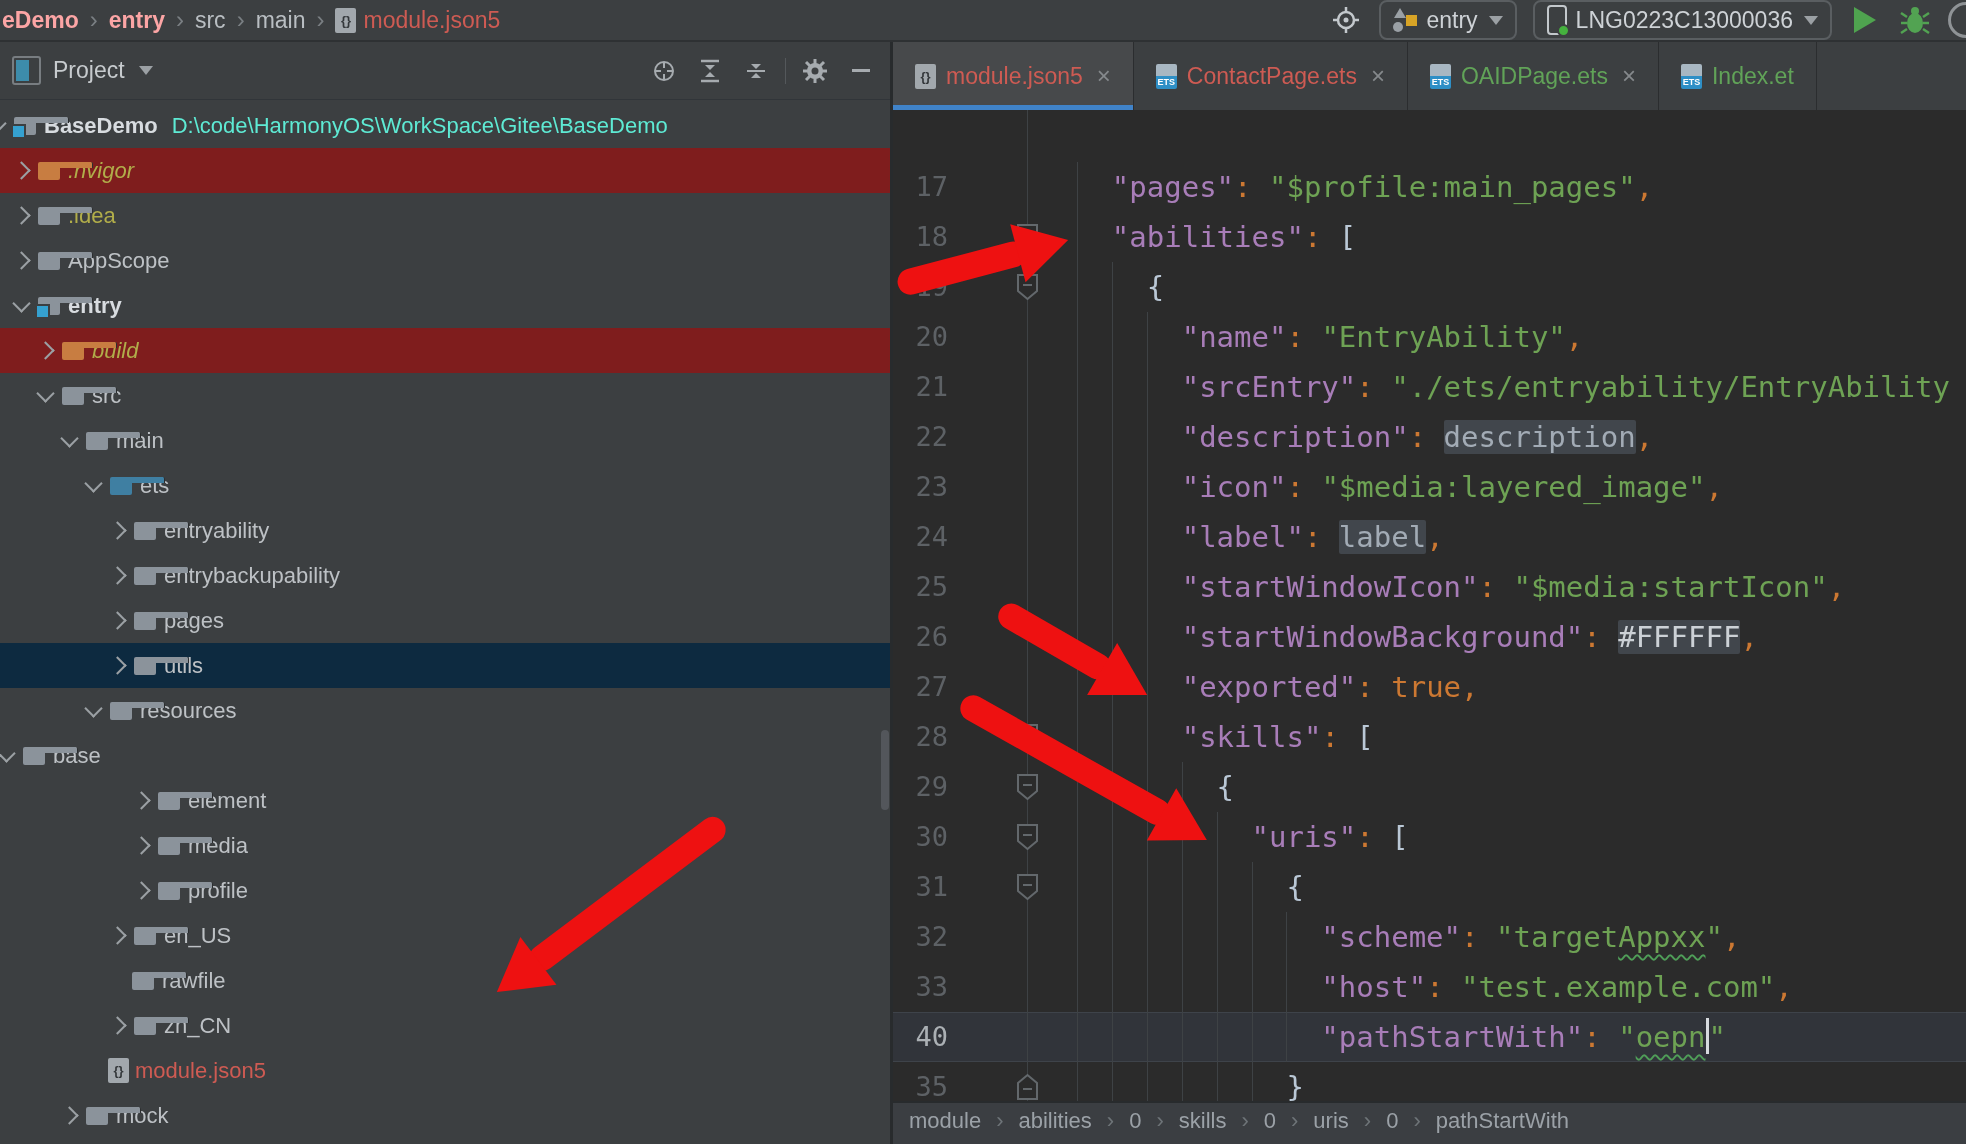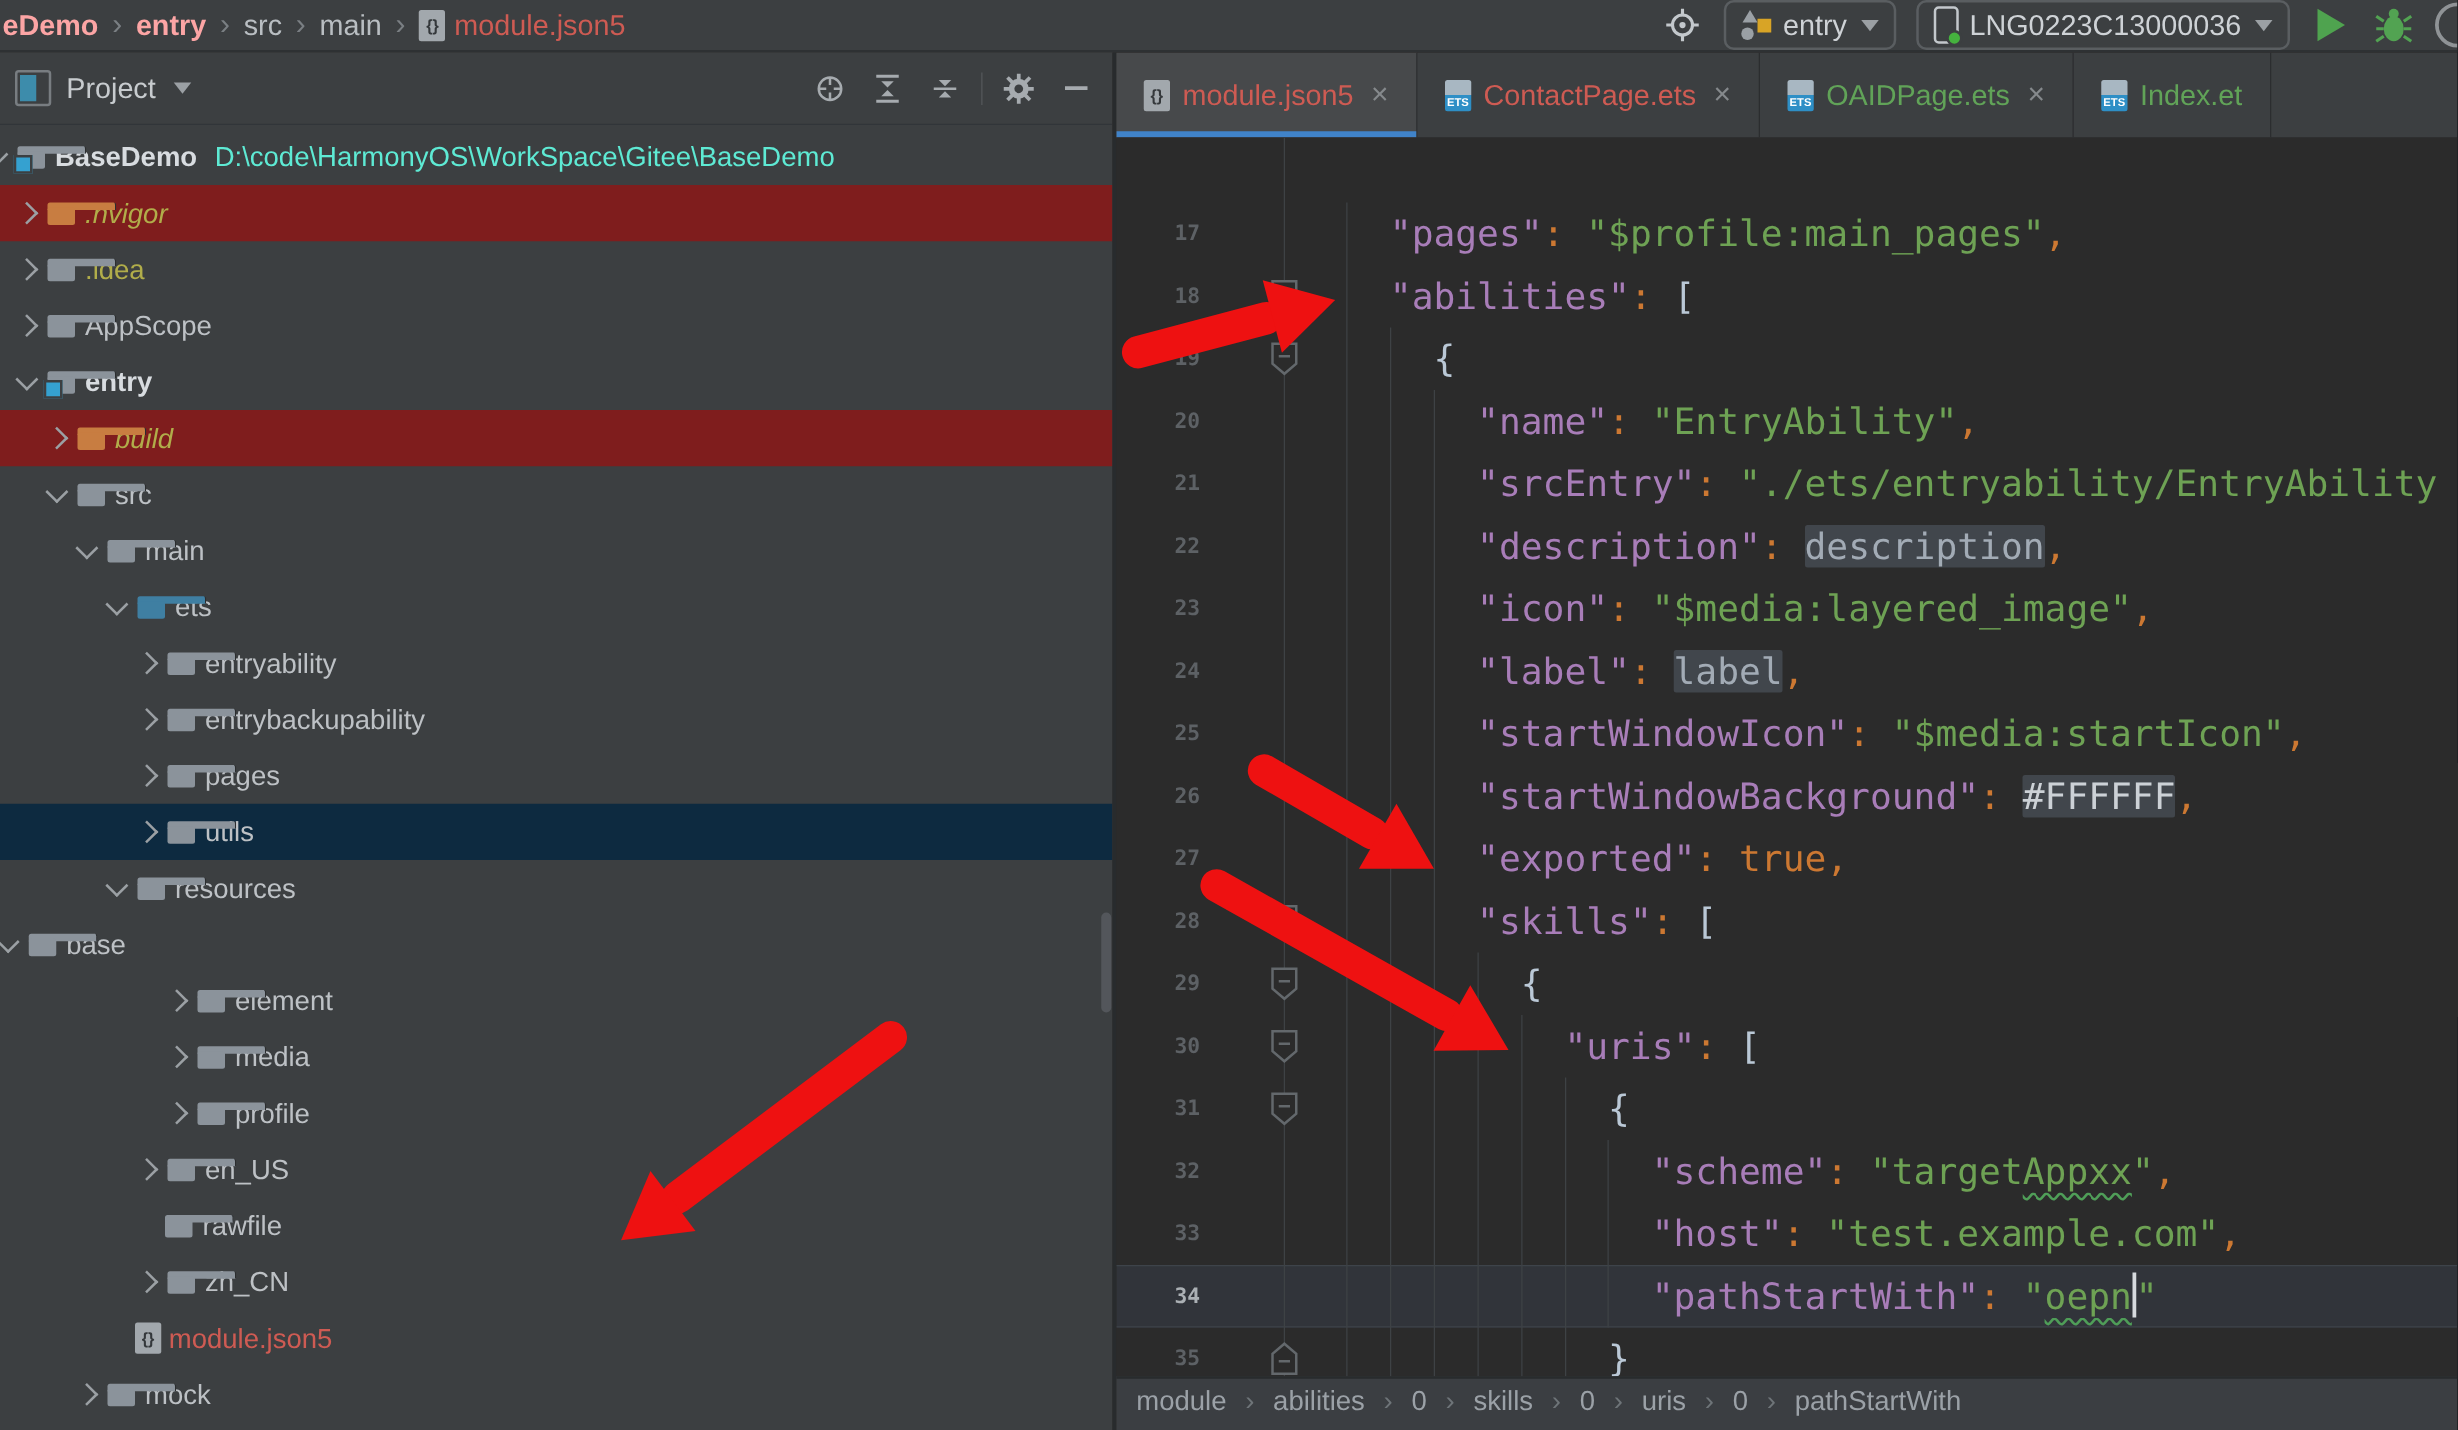--- a/index.html
+++ b/index.html
@@ -77,22 +77,22 @@
   .tab.active{background:#47494b;}
   .tab.active::after{content:"";position:absolute;left:0;right:0;bottom:0;height:5px;background:#4083c9;}
   .tab .close{color:#85898c;font-size:24px;margin-left:4px;}
   .tab .lab.salmon{color:#ce5b53;}
   .tab .lab.green{color:#61a358;}
   .ebody{position:absolute;left:0;top:68px;right:0;height:998px;background:#2b2b2b;overflow:hidden;}
   .curline{position:absolute;left:0;right:0;height:50px;background:#31343a;
            border-top:1px solid #3e434a;border-bottom:1px solid #3e434a;box-sizing:border-box;}
   .guide{position:absolute;width:1px;background:#3e4245;}
   .foldline{position:absolute;left:134px;top:0;bottom:0;width:1px;background:#3e4245;}
-  .gnum{position:absolute;left:12px;width:55px;height:50px;line-height:50px;text-align:right;
-        font-family:"DejaVu Sans Mono",monospace;font-size:17px;color:#5d6165;font-weight:bold;}
+  .gnum{position:absolute;left:0;width:55px;height:50px;line-height:50px;text-align:right;
+        font-family:"DejaVu Sans Mono",monospace;font-size:27px;color:#5d6165;}
   .gnum.cur{color:#abb0b4;}
   .fmark{position:absolute;left:123px;}
   .cline{position:absolute;left:149px;height:50px;line-height:50px;white-space:pre;
          font-family:"DejaVu Sans Mono",monospace;font-size:29px;color:#bac8d6;}
   .cline .k{color:#a87db8;}
   .cline .s{color:#6ea254;}
   .cline .sw{color:#6ea254;text-decoration:underline;text-decoration-style:wavy;
              text-decoration-color:#4f9e58;text-decoration-thickness:2px;text-underline-offset:7px;}
   .cline .o{color:#cc7832;}
   .cline .p{color:#bac8d6;}
@@ -506,21 +506,21 @@
         <div class="gnum" style="top: 752px;">31</div>
         <div class="fmark" style="top: 763px;"><svg width="23" height="28">
             <path d="M2 2 h19 v16 l-9.5 8 l-9.5 -8 z" fill="#2b2b2b" stroke="#63686c" stroke-width="2"></path>
             <line x1="7" y1="12" x2="16" y2="12" stroke="#63686c" stroke-width="2"></line>
           </svg></div>
         <div class="cline" style="top: 752px;"><span>              </span><span class="p">{</span></div>
         <div class="gnum" style="top: 802px;">32</div>
         <div class="cline" style="top: 802px;"><span>                </span><span class="k">"scheme"</span><span class="o">: </span><span class="s">"target</span><span class="sw">Appxx</span><span class="s">"</span><span class="o">,</span></div>
         <div class="gnum" style="top: 852px;">33</div>
         <div class="cline" style="top: 852px;"><span>                </span><span class="k">"host"</span><span class="o">: </span><span class="s">"test.example.com"</span><span class="o">,</span></div>
-        <div class="gnum cur" style="top: 902px;">34</div>
+        <div class="gnum cur" style="top: 902px;">40</div>
         <div class="cline" style="top: 902px;"><span>                </span><span class="k">"pathStartWith"</span><span class="o">: </span><span class="s">"</span><span class="sw">oepn</span><span class="caret"></span><span class="s">"</span></div>
         <div class="gnum" style="top: 952px;">35</div>
         <div class="fmark" style="top: 963px;"><svg width="23" height="28">
             <path d="M2 26 h19 v-16 l-9.5 -8 l-9.5 8 z" fill="#2b2b2b" stroke="#63686c" stroke-width="2"></path>
             <line x1="7" y1="16" x2="16" y2="16" stroke="#63686c" stroke-width="2"></line>
           </svg></div>
         <div class="cline" style="top: 952px;"><span>              </span><span class="p">}</span></div>
       </div>
     <div class="bcrumb" id="bcrumb">
         <span>module</span>

